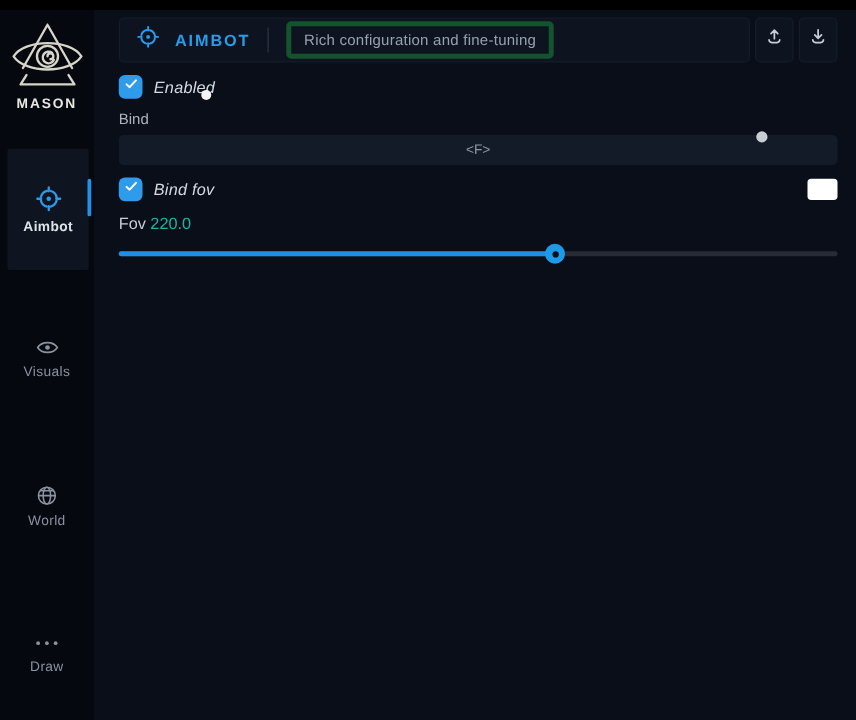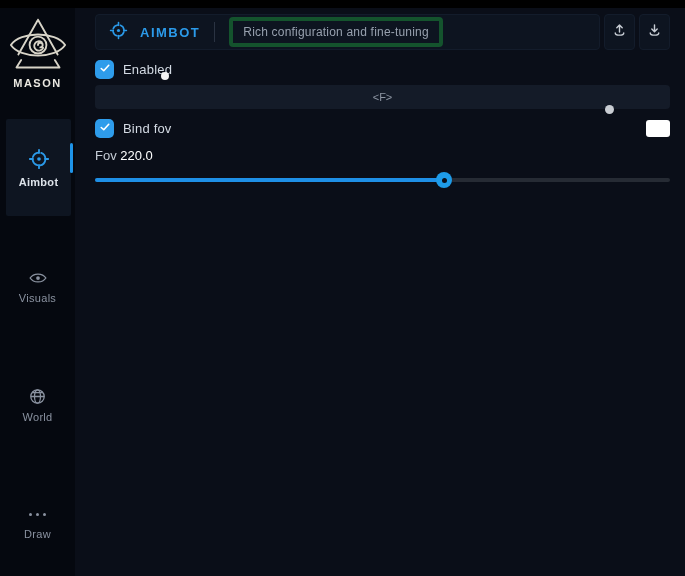--- a/index.html
+++ b/index.html
@@ -37,34 +37,34 @@
   .header-row { display:flex; gap:4px; height:36px; }
   .header-bar { flex:1; display:flex; align-items:center; background:#0d1420; border:1px solid #131c2b;
                 border-radius:4px; padding:0 13px; }
   .header-title { margin-left:12px; font-size:13px; font-weight:bold; letter-spacing:1.5px; color:#2b9ae9; }
   .header-sep { width:1px; height:20px; background:#2a3342; margin:0 14px; }
   .header-subtitle-box { border:4px solid #14532d; border-radius:4px; padding:4px 10px;
                          color:#97a0ae; font-size:12px; letter-spacing:0.2px; }
   .icon-btn { width:31px; height:36px; background:#0d1420; border:1px solid #131c2b; border-radius:4px;
               display:flex; align-items:center; justify-content:center; color:#c8cdd4; cursor:pointer; }
 
-  .check-row { display:flex; align-items:center; margin-top:9px; height:20px; }
+  .check-row { display:flex; align-items:center; margin-top:9px; height:20px;font-style:italic; }
   .checkbox { width:19px; height:19px; border-radius:5px; background:#2e9ceb; display:flex;
               align-items:center; justify-content:center; cursor:pointer; }
   .check-label { margin-left:9px; font-size:13px; color:#d3dae3; letter-spacing:0.2px; }
 
   .field-label { margin-top:9px; font-size:12px; color:#aab3bf; }
   .bind-field { margin-top:6px; height:24px; background:#141b28; border-radius:4px;
                 display:flex; align-items:center; justify-content:center;
                 color:#8e97a4; font-size:11px; cursor:pointer; }
 
   .swatch { margin-left:auto; width:24px; height:17px; border-radius:3px; cursor:pointer; }
 
   .fov-label { margin-top:10px; font-size:13px; color:#c6cdd6; }
-  .fov-label .fov-value { color:#ffffff;margin-top:23px; }
+  .fov-label .fov-value { color:#14b8a6;margin-top:23px; }
 
   .slider { position:relative; margin-top:9px; height:16px; cursor:pointer; }
   .slider-track { position:absolute; left:0; right:0; top:6px; height:4px; background:#262b34; border-radius:2px; }
   .slider-fill  { position:absolute; left:0; top:6px; height:4px; background:#1e8fe6; border-radius:2px; }
   .slider-handle { position:absolute; top:0; width:16px; height:16px; border-radius:50%;
                    background:#1e9be8; transform:translateX(-50%); }
   .slider-handle::after { content:""; position:absolute; left:5.5px; top:5.5px; width:5px; height:5px;
                           border-radius:50%; background:#0a0e18; }
 
   .cursor-dot { position:absolute; border-radius:50%; }
@@ -171,20 +171,21 @@
       <span class="checkbox">
         <span>
           <svg width="12" height="12" viewBox="0 0 24 24" fill="none" stroke="#fff" stroke-width="3.2" stroke-linecap="round" stroke-linejoin="round">
             <polyline points="4.5 13 9.5 17.5 19.5 6.5"></polyline>
           </svg>
         </span>
       </span>
       <span class="check-label">Enabled</span>
     </div>
 
+    <div class="field-label">Bind</div>
     <div class="bind-field">
       <span>&lt;F&gt;</span>
     </div>
 
     <div class="check-row">
       <span class="checkbox">
         <span>
           <svg width="12" height="12" viewBox="0 0 24 24" fill="none" stroke="#fff" stroke-width="3.2" stroke-linecap="round" stroke-linejoin="round">
             <polyline points="4.5 13 9.5 17.5 19.5 6.5"></polyline>
           </svg>

